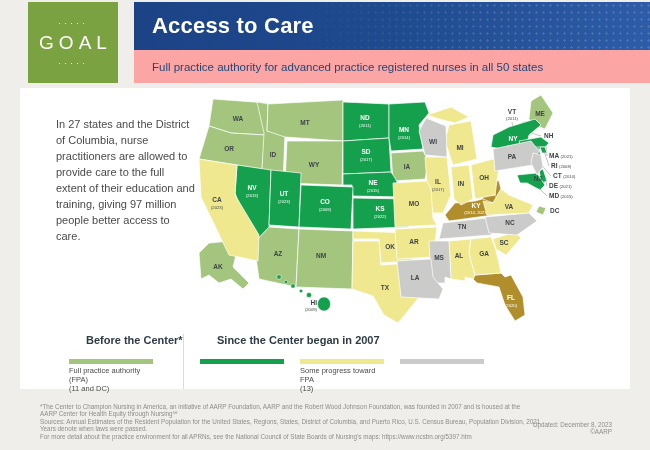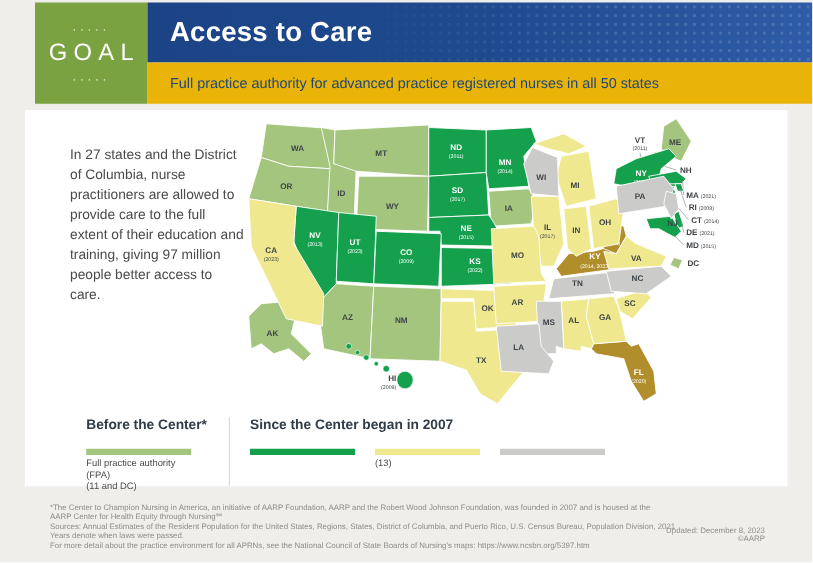--- a/index.html
+++ b/index.html
@@ -3,39 +3,39 @@
 <meta charset="utf-8">
 <style>
   html,body{margin:0;padding:0;}
   .page{position:relative;width:650px;height:450px;background:#EFEEEB;overflow:hidden;
         font-family:"Liberation Sans",sans-serif;}
   
   .goal-box{position:absolute;left:28px;top:2px;width:90px;height:81px;background:#7AA240;
             color:#fff;display:flex;flex-direction:column;align-items:center;justify-content:center;}
   .goal-dots{font-size:9px;letter-spacing:3px;line-height:8px;color:rgba(255,255,255,.9);}
   .goal-word{font-size:19px;letter-spacing:5px;margin:5px 0 5px 5px;font-weight:400;}
-  .banner{position:absolute;left:118px;top:2px;right:0;height:82px;}
+  .banner{position:absolute;left:134px;top:2px;right:0;height:82px;}
   .banner-top{position:absolute;left:0;top:0;right:0;height:48px;
               background:linear-gradient(90deg,#1C4386 0%,#1E4A8E 50%,#2E5CA7 100%);}
   .banner-top::after{content:'';position:absolute;inset:0;
               background-image:radial-gradient(rgba(255,255,255,0.14) 1.1px,transparent 1.4px);
               background-size:7px 7px;
               -webkit-mask-image:linear-gradient(to right,transparent 30%,#000 70%);
               mask-image:linear-gradient(to right,transparent 30%,#000 70%);}
   .banner-title{position:relative;z-index:2;color:#fff;font-size:22px;font-weight:700;
                 padding:11px 0 0 18px;letter-spacing:.2px;}
-  .banner-sub{position:absolute;left:0;top:48px;right:0;height:33px;background:#eab308;
+  .banner-sub{position:absolute;left:0;top:48px;right:0;height:33px;background:#fca5a5;
               color:#1D4778;font-size:11.5px;display:flex;align-items:center;padding-left:18px;box-sizing:border-box;}
   
   .card{position:absolute;left:20px;top:88px;width:610px;height:301px;background:#FFFFFF;}
   .intro{position:absolute;left:56px;top:116px;width:140px;font-size:11px;line-height:16px;color:#4A4A4A;}
   .map-panel{position:absolute;left:193px;top:93px;width:445px;height:245px;}
   
   .legend{position:absolute;left:69px;top:334px;width:545px;display:flex;}
-  .legend h3{margin:0 0 13px 0;font-size:11px;color:#2F3B46;font-weight:700;}
+  .legend h3{margin:0 0 13px 17px;font-size:11px;color:#2F3B46;font-weight:700;}
   .legend-before{width:114px;}
   .legend-divider{width:1px;background:#DCDAD6;margin:0 16px 4px 0;}
   .legend-since{flex:1;}
   .legend-items{display:flex;}
   .legend-item{width:100px;margin-right:0;}
   .legend-bar{height:4.5px;width:84px;}
   .legend-text{font-size:7.5px;line-height:9px;color:#4A4A4A;margin-top:2px;width:88px;}
   
   .footnote{position:absolute;left:40px;top:403px;width:530px;font-size:6.3px;line-height:7.4px;color:#8F8D8A;}
   .updated{position:absolute;right:38px;top:421px;width:120px;text-align:right;font-size:6.3px;line-height:7.4px;color:#8F8D8A;}
@@ -316,20 +316,21 @@
     <div class="legend-divider"></div>
     <div class="legend-since">
       <h3>Since the Center began in 2007</h3>
       <div class="legend-items" id="legend-since-items">
           <div class="legend-item">
             <div class="legend-bar" style="background: rgb(20, 160, 76);"></div>
           </div>
           <div class="legend-item">
             <div class="legend-bar" style="background: rgb(240, 232, 142);"></div>
             <div class="legend-text">
+              <div>Some progress toward FPA</div>
               <div>(13)</div>
             </div>
           </div>
           <div class="legend-item">
             <div class="legend-bar" style="background: rgb(203, 203, 201);"></div>
           </div>
         </div>
     </div>
   </div>
 

